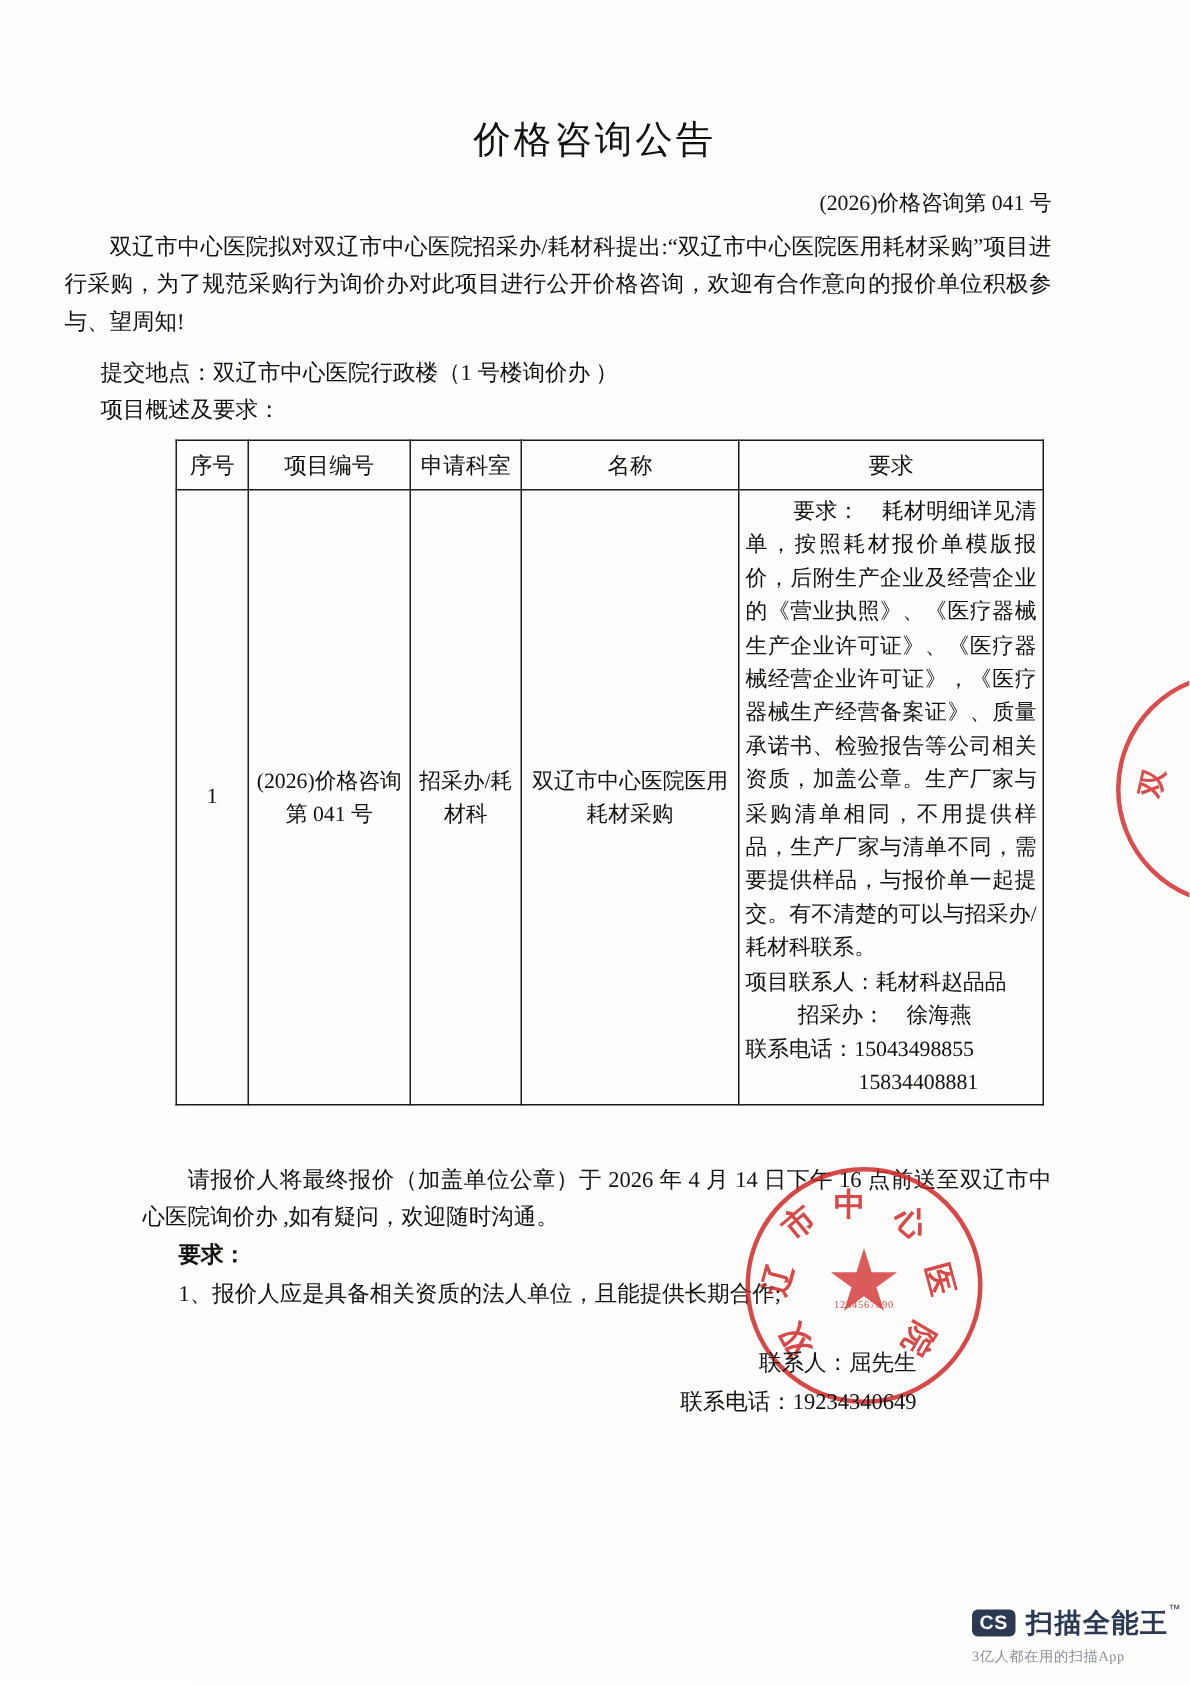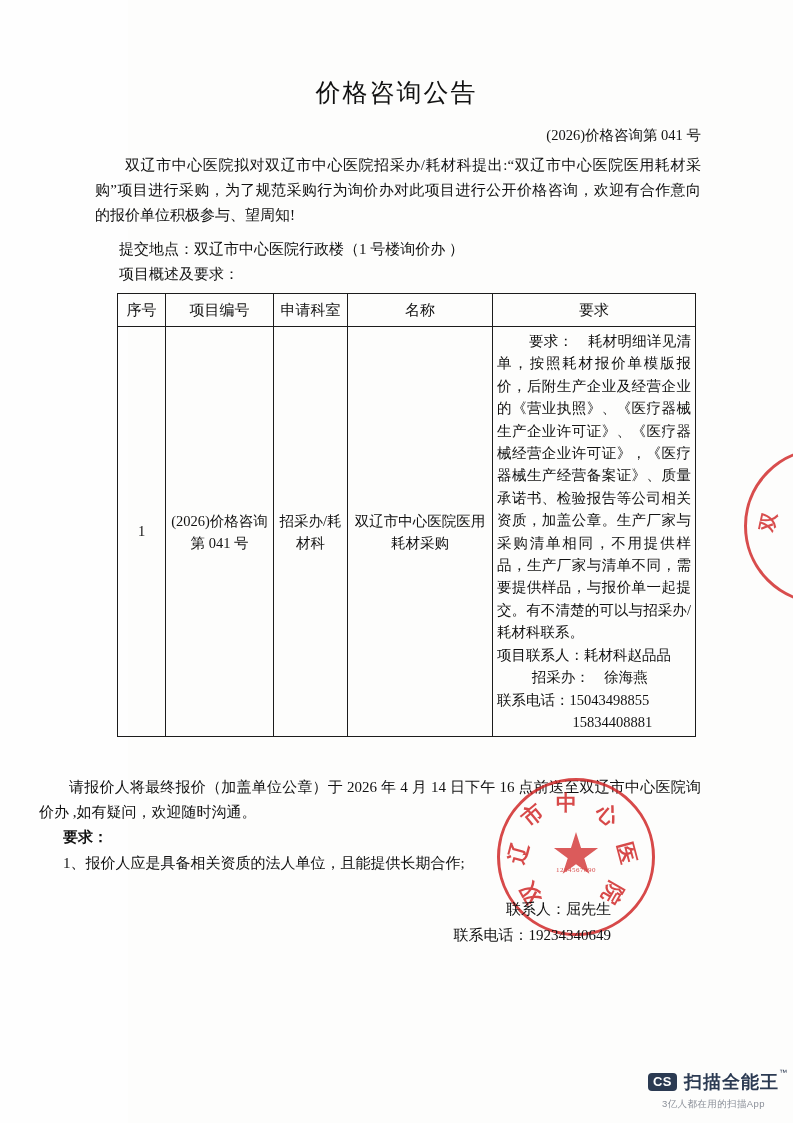--- a/index.html
+++ b/index.html
@@ -40,21 +40,21 @@
     font-family: "Liberation Serif", "DejaVu Serif", serif;
   }
   .docnum {
     text-align: right;
     padding-right: 92px;
     font-size: 14.5px;
     margin-top: 17px;
   }
   .body-block {
     margin-top: 8px;
-    padding-left: 95px;
+    padding-left: 43px;
     padding-right: 92px;
   }
   p.para {
     margin: 0;
     font-size: 15px;
     line-height: 25px;
     text-align: justify;
     text-indent: 2em;
   }
   p.line {
@@ -111,21 +111,21 @@
   td.c-req .req-sub2 {
     margin: 0;
     text-indent: 2.4em;
   }
   td.c-req .req-phone2 {
     margin: 0;
     text-indent: 5.2em;
   }
   
   .after {
-    padding-left: 39px;
+    padding-left: 95px;
     padding-right: 92px;
     margin-top: 38px;
   }
   .req-head {
     margin: 0;
     font-size: 15px;
     line-height: 25px;
     text-indent: 1.6em;
     font-weight: bold;
   }
@@ -257,23 +257,23 @@
     position: absolute;
     right: -9px;
     top: -2px;
     font-size: 8px;
     font-weight: normal;
   }
   .cs-sub {
     margin-top: 4px;
     color: #8a8f98;
     font-size: 9.5px;
-    font-family: Liberation Sans, sans-serif;
+    font-family: Liberation Serif, serif;
     letter-spacing: 0.4px;
-    text-align: center;
+    text-align: left;
   }
 </style>
 </head>
 <body>
 
 <div id="page">
   <div class="paper-tint"></div>
 
   <div class="doc">
 

